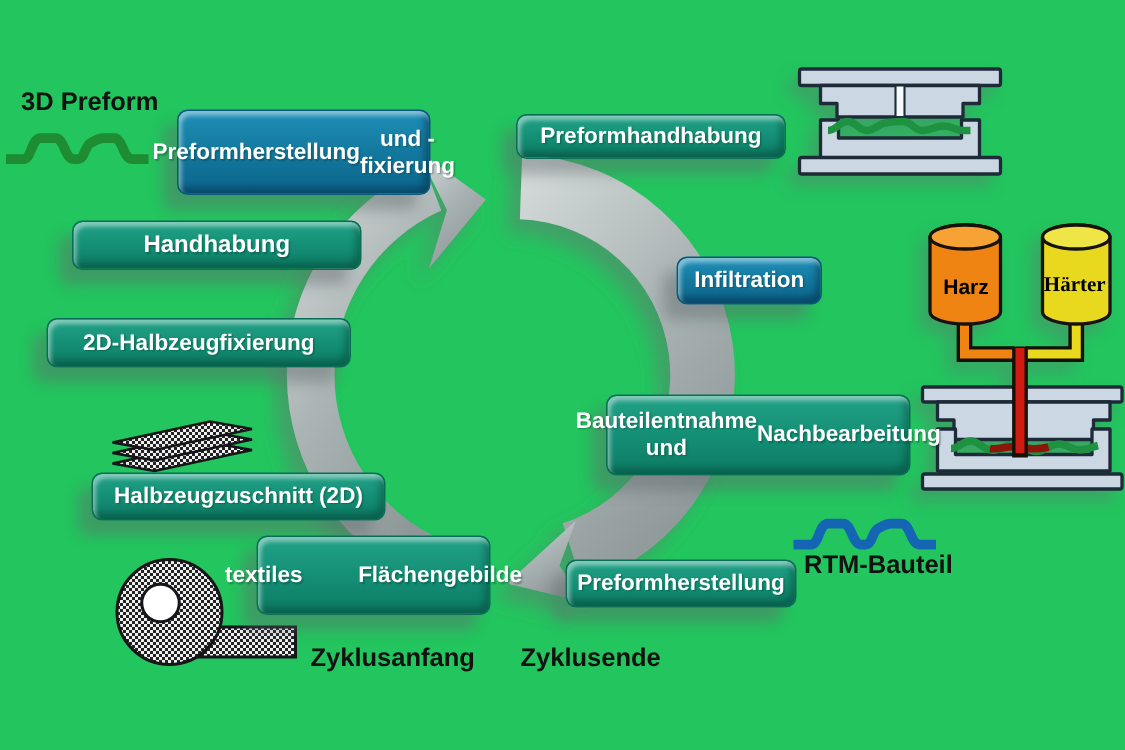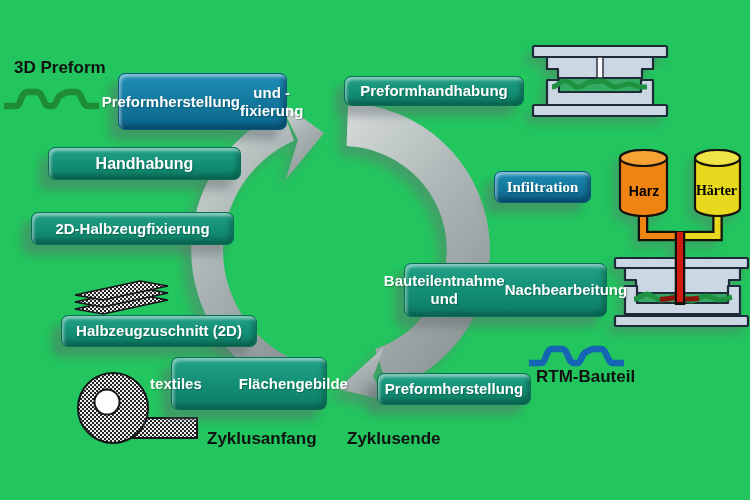--- a/index.html
+++ b/index.html
@@ -80,21 +80,21 @@
 
   <div class="btn" style="left:171px;top:357px;width:154px;height:51px;gap:37px;">
     <span>textiles</span>
     <span class="l2">Flächengebilde</span>
   </div>
 
   <div class="btn" style="left:344px;top:76px;width:178px;height:28px;">
     <span>Preformhandhabung</span>
   </div>
 
-  <div class="btn blue" style="left:494px;top:171px;width:95px;height:30px;font-family:Liberation Serif, serif;">
+  <div class="btn blue" style="left:451px;top:171px;width:95px;height:30px;">
     <span>Infiltration</span>
   </div>
 
   <div class="btn" style="left:404px;top:263px;width:201px;height:52px;">
     <span>Bauteilentnahme und</span>
     <span class="l2">Nachbearbeitung</span>
   </div>
 
   <div class="btn" style="left:377px;top:373px;width:152px;height:30px;">
     <span>Preformherstellung</span>

